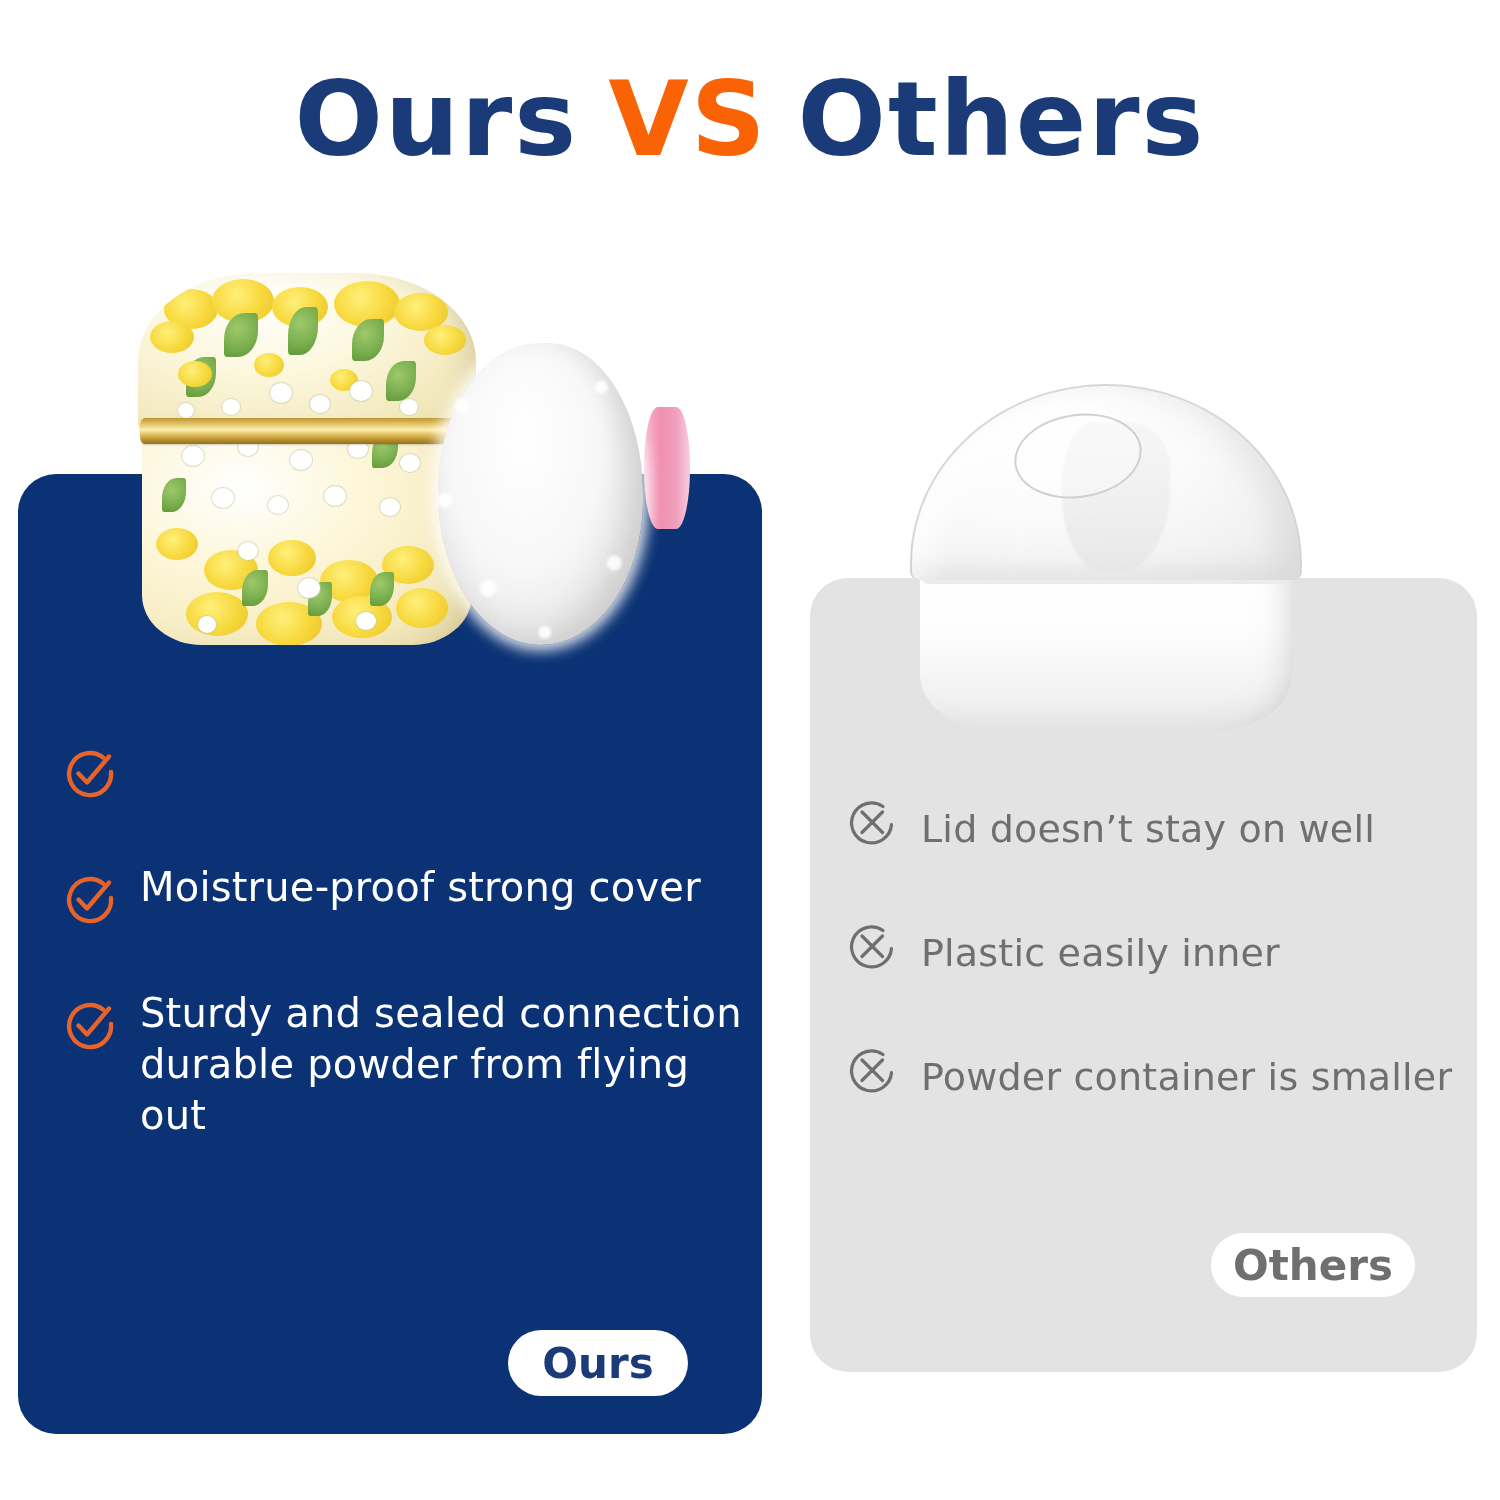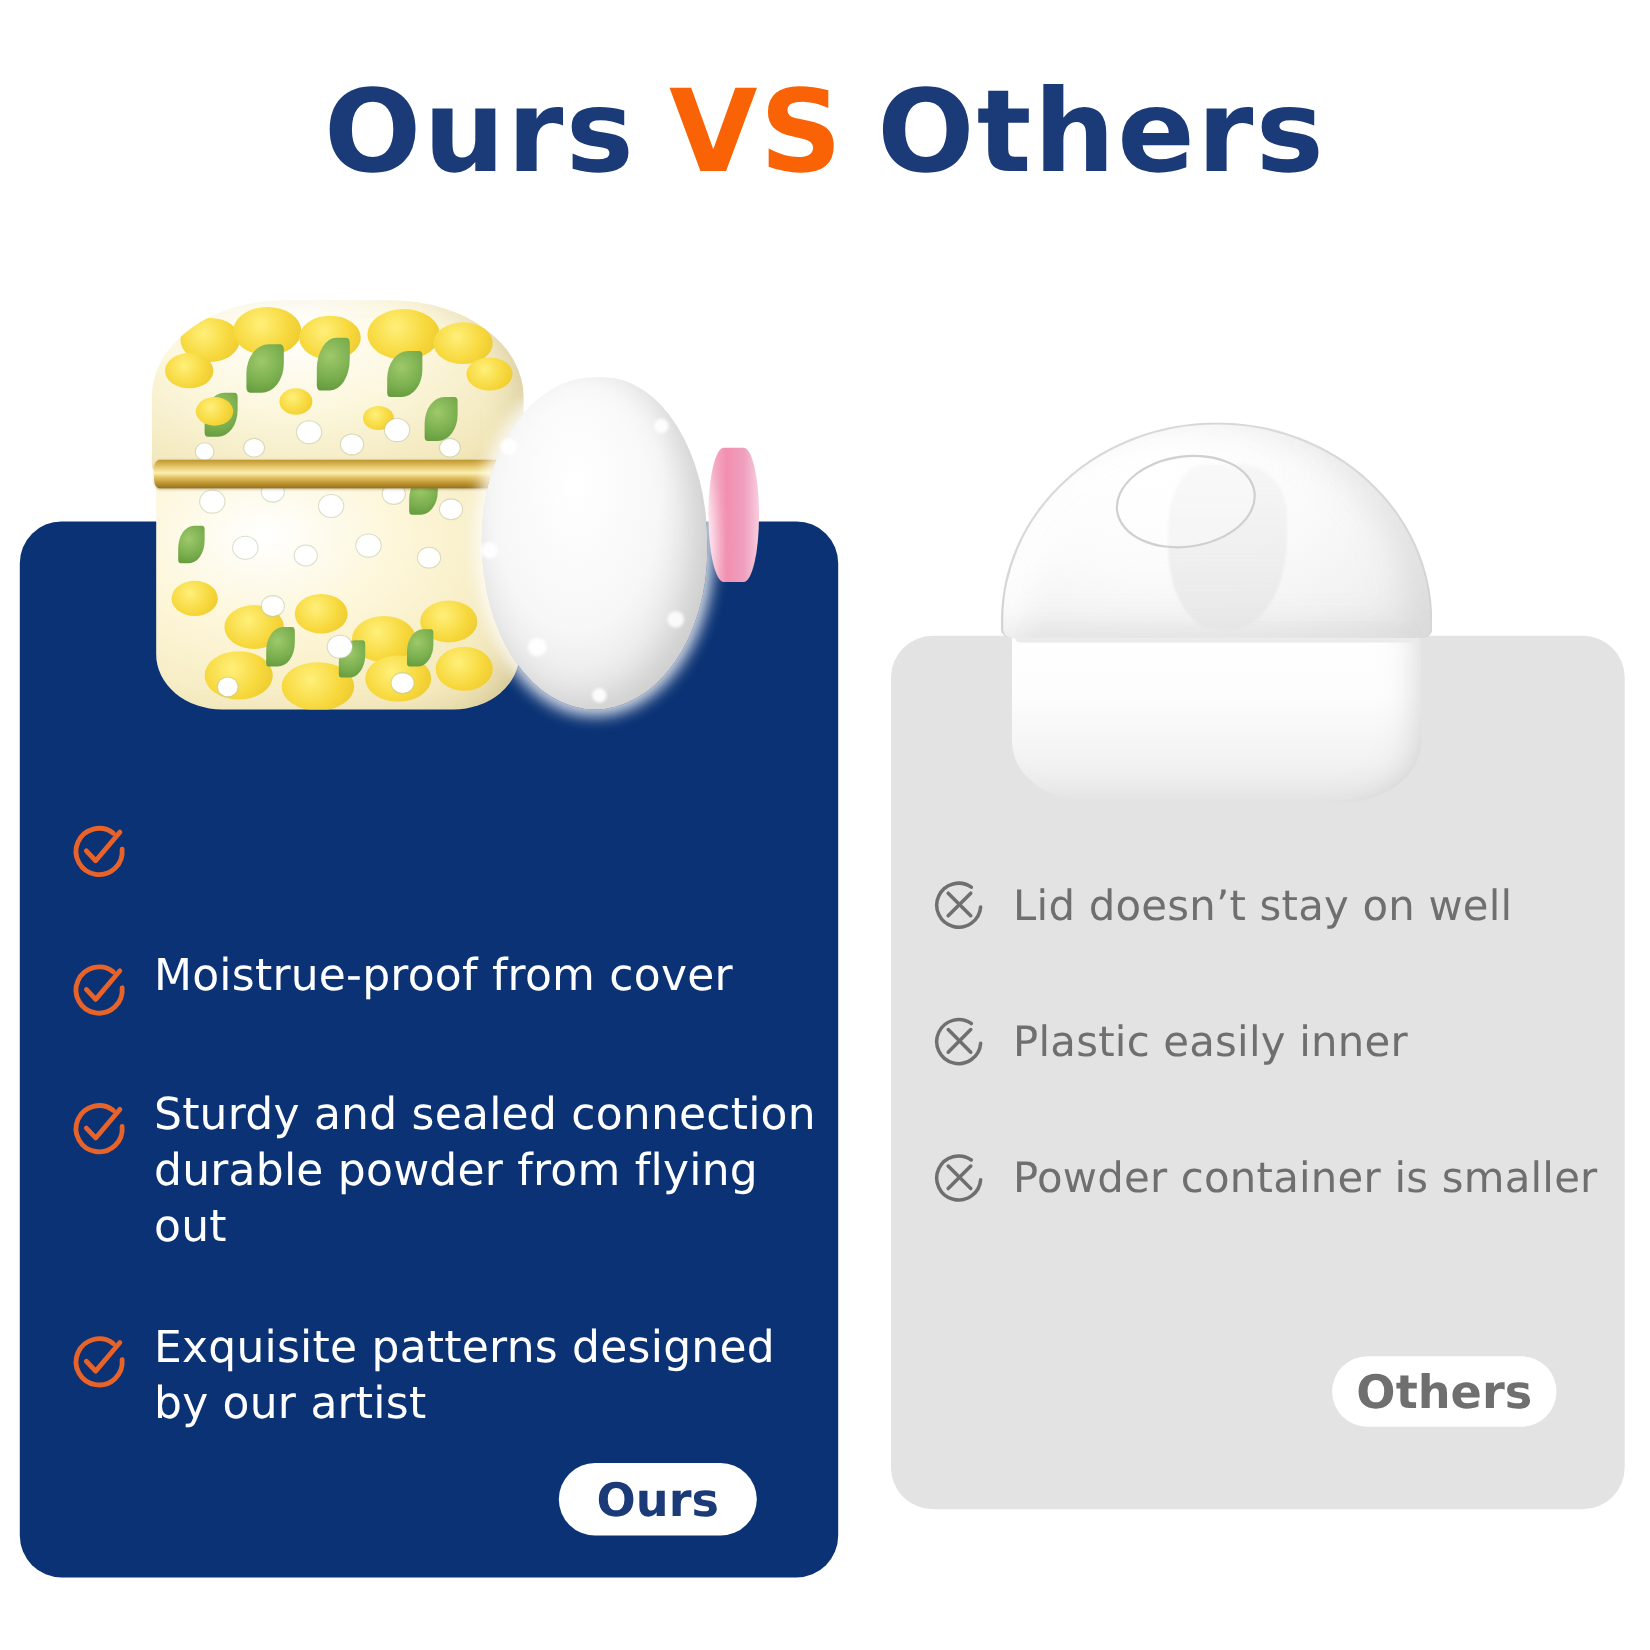--- a/index.html
+++ b/index.html
@@ -256,21 +256,21 @@
 
   .list-others {
     position: absolute;
     left: 845px;
     top: 795px;
     width: 620px;
     z-index: 6;
   }
   .row-others {
     display: flex;
-    align-items: center;
+    align-items: flex-end;
     margin-bottom: 66px;
   }
   .row-others:last-child { margin-bottom: 16px; }
   .row-others .ico { margin-top: 0; margin-right: 22px; }
   .row-others .txt {
     color: #6F6F6F;
     font-family: "DejaVu Sans", sans-serif;
     font-size: 38px;
     font-weight: 400;
     line-height: 1.25;
@@ -405,42 +405,33 @@
       </span>
     </div>
 
     <div class="row-ours">
       <span class="ico">
         <svg width="56" height="56" viewBox="0 0 56 56">
           <path d="M41 13.5 A21 21 0 1 0 49 28" fill="none" stroke="#E8632A" stroke-width="4.4" stroke-linecap="round"></path>
           <path d="M16.5 29.5 L25 38.5 L47 12.5" fill="none" stroke="#E8632A" stroke-width="4.4" stroke-linecap="round" stroke-linejoin="round"></path>
         </svg>
       </span>
-      <span class="txt">Moistrue-proof from cover</span>
+      <span class="txt">Moistrue-proof strong cover</span>
     </div>
 
     <div class="row-ours">
       <span class="ico">
         <svg width="56" height="56" viewBox="0 0 56 56">
           <path d="M41 13.5 A21 21 0 1 0 49 28" fill="none" stroke="#E8632A" stroke-width="4.4" stroke-linecap="round"></path>
           <path d="M16.5 29.5 L25 38.5 L47 12.5" fill="none" stroke="#E8632A" stroke-width="4.4" stroke-linecap="round" stroke-linejoin="round"></path>
         </svg>
       </span>
       <span class="txt">Sturdy and sealed connection durable powder from flying out</span>
     </div>
 
-    <div class="row-ours">
-      <span class="ico">
-        <svg width="56" height="56" viewBox="0 0 56 56">
-          <path d="M41 13.5 A21 21 0 1 0 49 28" fill="none" stroke="#E8632A" stroke-width="4.4" stroke-linecap="round"></path>
-          <path d="M16.5 29.5 L25 38.5 L47 12.5" fill="none" stroke="#E8632A" stroke-width="4.4" stroke-linecap="round" stroke-linejoin="round"></path>
-        </svg>
-      </span>
-      <span class="txt">Exquisite patterns designed by our artist</span>
-    </div>
 
   </div>
 
   <div class="list-others">
 
     <div class="row-others">
       <span class="ico">
         <svg width="54" height="54" viewBox="0 0 54 54">
           <path d="M38 11.5 A20 20 0 1 0 46.5 29.5" fill="none" stroke="#6F6F6F" stroke-width="3.2" stroke-linecap="round"></path>
           <path d="M17 17 L37.5 37.5" fill="none" stroke="#6F6F6F" stroke-width="3.2" stroke-linecap="round"></path>

